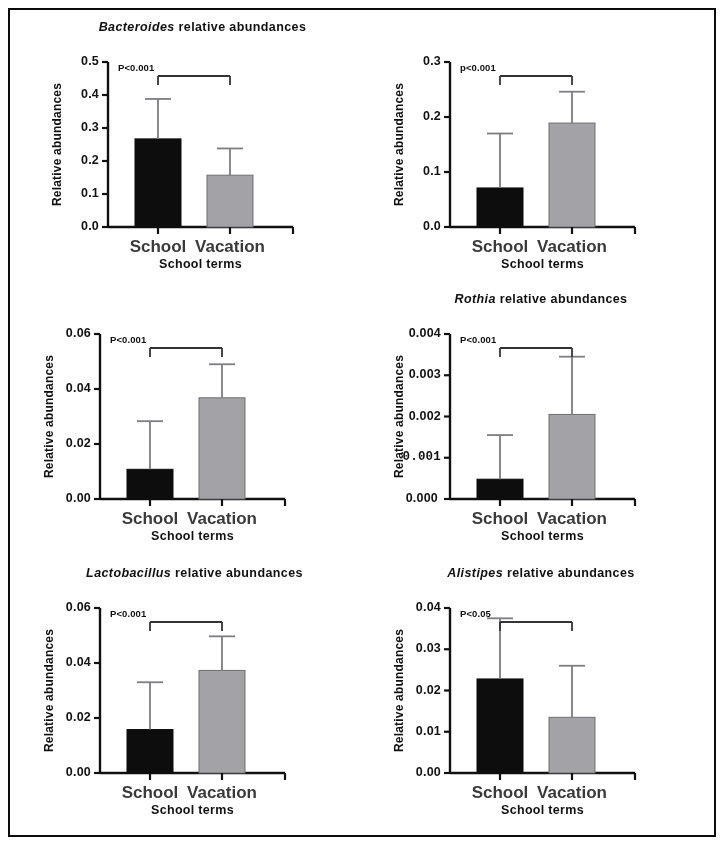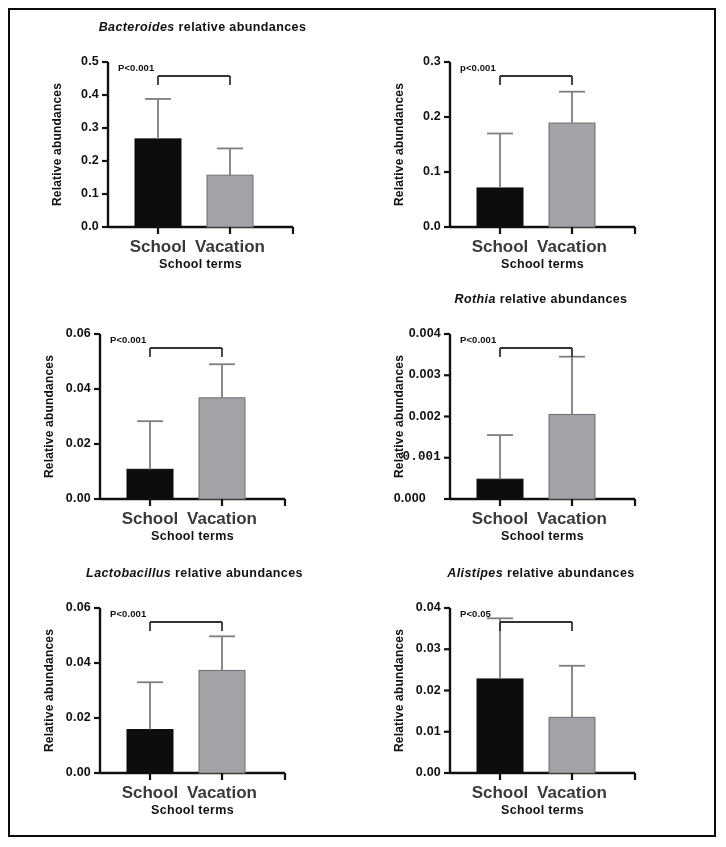--- a/index.html
+++ b/index.html
@@ -176,21 +176,21 @@
           <line x1="200" y1="56" x2="200" y2="65" stroke="#333333" stroke-width="1.8"></line>
         </svg>
         <div class="sigtext" style="left: 88px; top: 42px; width: 152px;">P&lt;0.001</div>
         <div class="xticklabel" style="left: 83px; top: 217px; width: 90px;">School</div>
         <div class="xticklabel" style="left: 155px; top: 217px; width: 90px;">Vacation</div>
         <div class="xlabel" style="left: 38px; width: 265px; top: 237px;">School terms</div>
       </div>
       <div class="panel" style="left: 362px; top: 282px; width: 338px; height: 262px;">
         <div class="ptitle"><span class="genus">Rothia</span><span> relative abundances</span></div>
         <div class="ylabel" style="left: 20px; top: 207px; width: 165px; text-align: center;">Relative abundances</div>
-        <div class="yticklabel" style="right: 284px; top: 199px;">0.000</div>
+        <div class="yticklabel" style="right: 272px; top: 199px;">0.000</div>
         <div class="yticklabel" style="right: 269px; top: 157.75px; font-family: Liberation Mono, monospace;">0.001</div>
         <div class="yticklabel" style="right: 269px; top: 116.5px;">0.002</div>
         <div class="yticklabel" style="right: 269px; top: 75.25px;">0.003</div>
         <div class="yticklabel" style="right: 269px; top: 34px;">0.004</div>
         <svg width="338" height="262" style="position: absolute; left: 0px; top: 0px;">
           <line x1="78" y1="42" x2="78" y2="207" stroke="#111111" stroke-width="2.4"></line>
           <line x1="72" y1="207" x2="78" y2="207" stroke="#111111" stroke-width="2.2"></line>
           <line x1="72" y1="165.75" x2="78" y2="165.75" stroke="#111111" stroke-width="2.2"></line>
           <line x1="72" y1="124.5" x2="78" y2="124.5" stroke="#111111" stroke-width="2.2"></line>
           <line x1="72" y1="83.25" x2="78" y2="83.25" stroke="#111111" stroke-width="2.2"></line>

